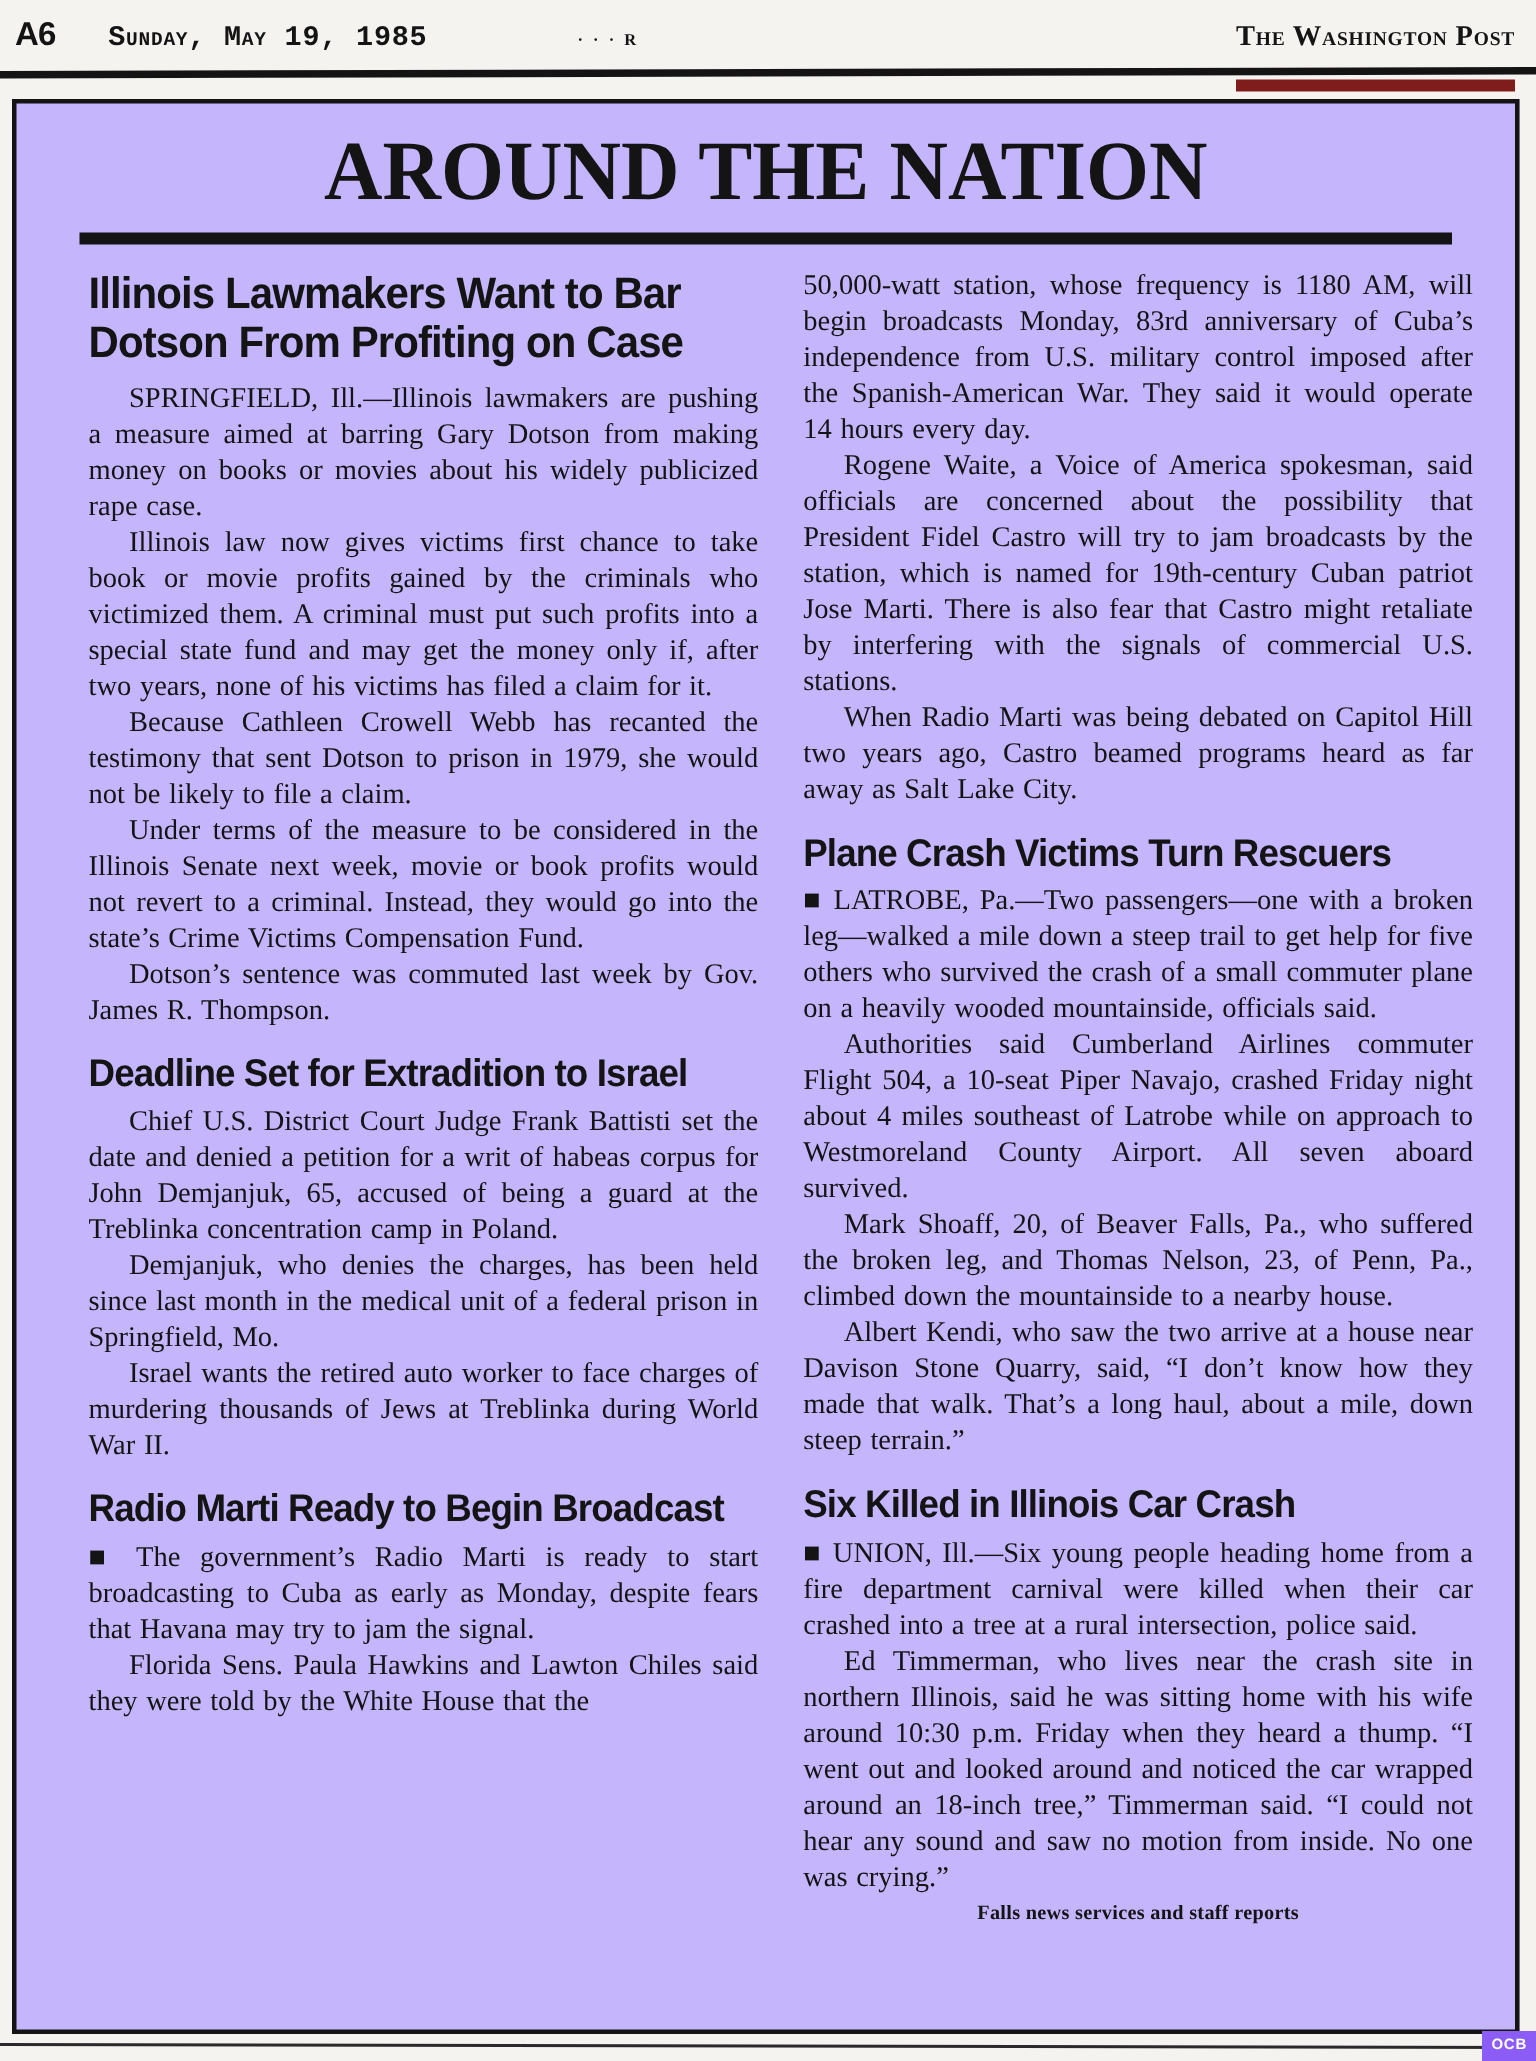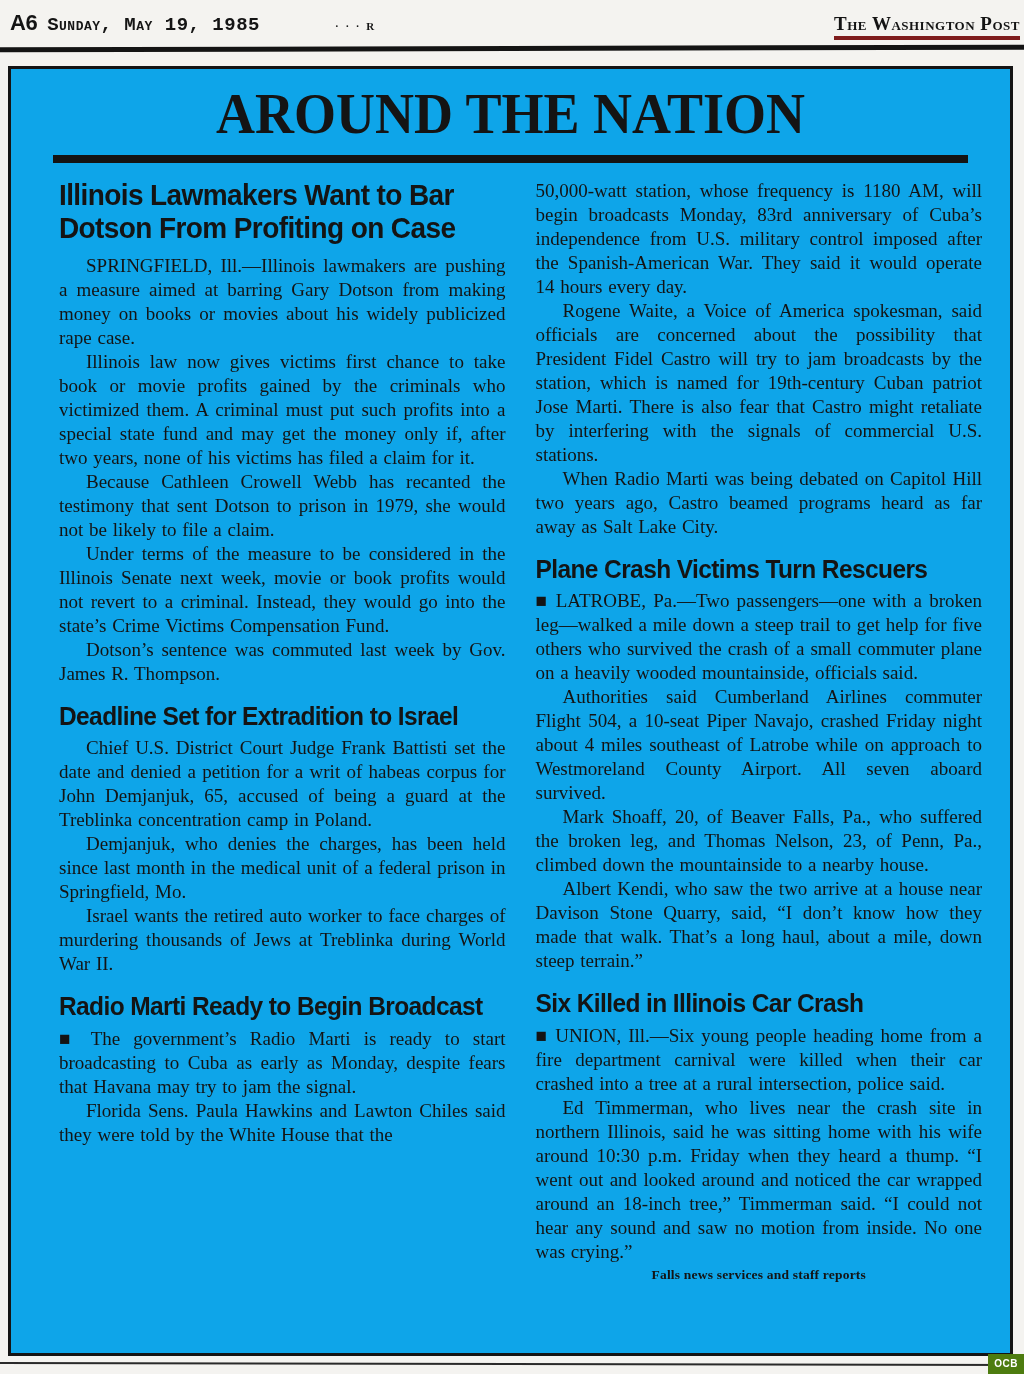--- a/index.html
+++ b/index.html
@@ -7,54 +7,54 @@
   body {
     width: 1024px; height: 1374px;
     position: relative;
     font-family: "Liberation Serif", serif;
     color: #141414;
     background: #f4f3f0;
     overflow: hidden;
   }
   
   .page-header {
-    position: absolute; top: 10px; left: 10px; right: 4px;
-    display: flex; align-items: baseline;
+    position: absolute; top: 10px; left: 10px; right: 14px;
+    display: flex; align-items: baseline; gap: 25px;
   }
   .page-num {
     font-family: "Liberation Sans", sans-serif;
     font-weight: 700; font-size: 22px; letter-spacing: -0.5px;
   }
   .page-date {
     margin-left: 10px;
     font-family: Liberation Mono, monospace;
     font-variant: small-caps; font-weight: 700; font-size: 19px;
     letter-spacing: 0.5px;
   }
   .edition-mark {
     margin-left: 75px; font-size: 11px; font-weight: 700; letter-spacing: 2px;
   }
   .masthead {
     margin-left: auto;
     font-family: "Liberation Serif", serif;
     font-variant: small-caps; font-weight: 700; font-size: 19px;
     letter-spacing: 0.5px;
-    border-bottom: 4px solid #7f1d1d;
-    padding-bottom: 1px;
+    border-bottom: 8px solid #7f1d1d;
+    padding-bottom: 17px;
   }
   .header-rule {
     position: absolute; top: 46px; left: 0; width: 100%;
     height: 5px; background: #141414;
     transform: skewY(-0.15deg);
   }
   
   .page-frame {
     position: absolute; top: 66px; left: 8px; right: 11px; bottom: 18px;
     border: 3px solid #141414;
-    background: #0ea5e9;
+    background: #c4b5fd;
   }
   .section-title {
     text-align: center;
     margin-top: 14px;
     font-family: "Liberation Serif", serif;
     font-weight: 700; font-size: 54px; letter-spacing: 0px;
     transform: scaleY(1.04);
   }
   .title-rule {
     height: 8px; background: #141414;
@@ -91,21 +91,21 @@
     letter-spacing: 0.2px;
   }
   
   .bottom-rule {
     position: absolute; bottom: 9px; left: 0; width: 100%;
     height: 2px; background: #2a2a2a;
     transform: skewY(0.12deg);
   }
   .watermark {
     position: absolute; right: 0; bottom: 0;
-    background: #4d7c0f; color: #fff;
+    background: #8b5cf6; color: #fff;
     font-family: "Liberation Sans", sans-serif;
     font-weight: 700; font-size: 10px; letter-spacing: 0.5px;
     padding: 4px 6px 5px 6px;
     z-index: 5;
   }
 </style>
 </head>
 <body>
 
 <div class="page-header">

